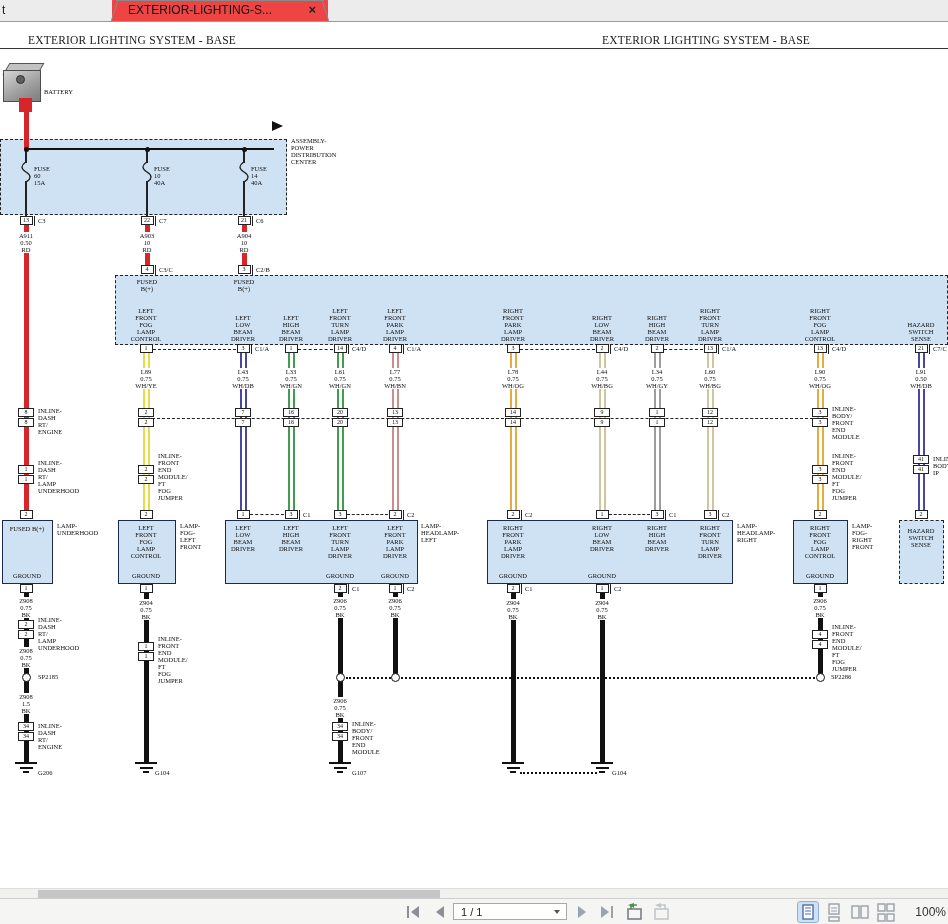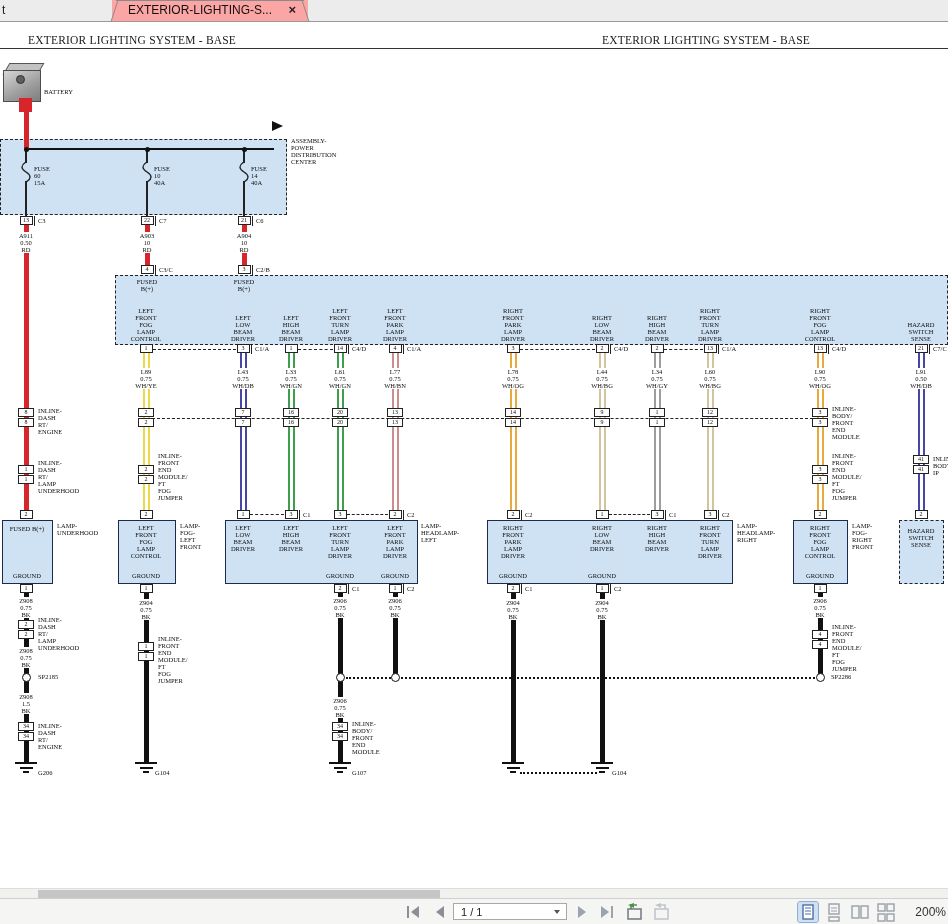--- a/index.html
+++ b/index.html
@@ -2,21 +2,21 @@
 <html><head>
 <meta charset="utf-8">
 <style>
   html,body{margin:0;padding:0;}
   body{width:948px;height:924px;position:relative;background:#fff;overflow:hidden;
        font-family:"Liberation Sans",sans-serif;}
   
   #tabbar{position:absolute;left:0;top:0;width:948px;height:21px;background:#ececec;
           border-bottom:1px solid #999;}
   #partial-tab{position:absolute;left:2px;top:3px;font-size:12px;color:#222;}
-  #tab{position:absolute;left:112px;top:0;width:196px;height:21px;background:#fca5a5;}
+  #tab{position:absolute;left:112px;top:0;width:216px;height:21px;background:#ef4444;}
   #tab .slant-l,#tab .slant-r{position:absolute;top:0;width:1px;height:22px;background:#8a8a8a;}
   #tab .slant-l{left:2px;transform:skewX(-18deg);}
   #tab .slant-r{right:2px;transform:skewX(18deg);}
   #tab .topline{position:absolute;left:4px;right:4px;top:0;height:1px;background:#8a8a8a;}
   #tab-label{position:absolute;left:16px;top:3px;font-size:12px;color:#111;}
   #tab-close{position:absolute;right:12px;top:2px;font-size:13px;color:#222;cursor:pointer;font-weight:bold;}
   
   #doc{position:absolute;left:0;top:22px;width:948px;height:866px;background:#fff;overflow:hidden;}
   .ptitle{position:absolute;top:12px;font-size:11.5px;font-weight:normal;
           font-family:"Liberation Serif",serif;color:#1a1a1a;letter-spacing:.2px;}
@@ -631,14 +631,14 @@
   <div class="layoutbtn" style="left:876px;">
     <svg width="20" height="20">
         <g stroke="#9aa0a8" stroke-width="1.4" fill="none">
           <rect x="2" y="2" width="7" height="7"></rect>
           <rect x="11" y="2" width="7" height="7"></rect>
           <rect x="2" y="12" width="7" height="7"></rect>
           <rect x="11" y="12" width="7" height="7"></rect>
         </g>
       </svg>
   </div>
-  <div id="zoom-text">200%</div>
+  <div id="zoom-text">100%</div>
 </div>
 
 </body></html>

